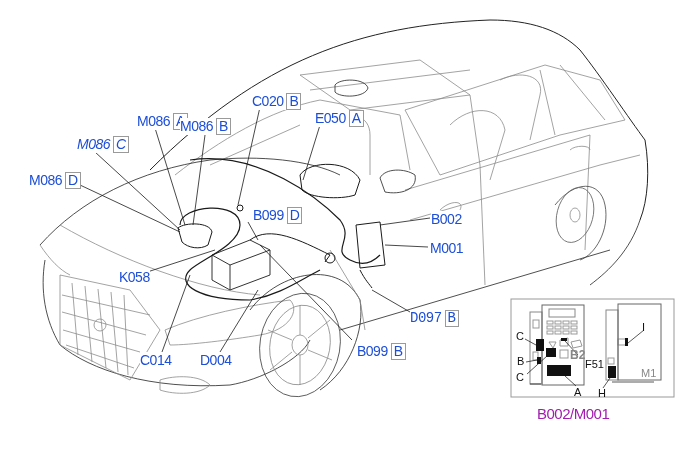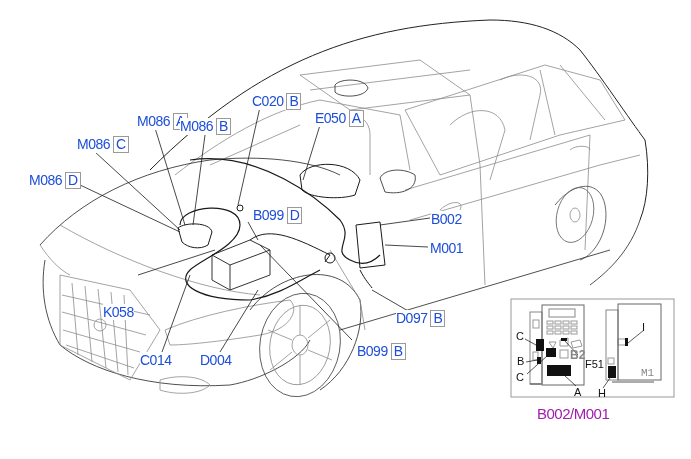--- a/index.html
+++ b/index.html
@@ -176,59 +176,59 @@
     </g>
   </g>
 </svg>
 
 <div class="lbl" style="left:130px;top:113px;margin-left:7px;">
   <span class="code">M086</span><span class="box">A</span>
 </div>
 <div class="lbl" style="left:180px;top:118px;">
   <span class="code">M086</span><span class="box">B</span>
 </div>
-<div class="lbl" style="left:77px;top:136px;">
+<div class="lbl" style="left:77px;top:136px;font-style:italic;">
   <span class="code">M086</span><span class="box">C</span>
 </div>
 <div class="lbl" style="left:29px;top:172px;">
   <span class="code">M086</span><span class="box">D</span>
 </div>
 <div class="lbl" style="left:252px;top:93px;">
   <span class="code">C020</span><span class="box">B</span>
 </div>
 <div class="lbl" style="left:315px;top:110px;">
   <span class="code">E050</span><span class="box">A</span>
 </div>
 <div class="lbl" style="left:431px;top:211px;">
   <span class="code">B002</span>
 </div>
 <div class="lbl" style="left:430px;top:240px;">
   <span class="code">M001</span>
 </div>
 <div class="lbl" style="left:253px;top:207px;">
   <span class="code">B099</span><span class="box">D</span>
 </div>
-<div class="lbl" style="left:103px;top:269px;margin-top:35px;">
+<div class="lbl" style="left:119px;top:269px;">
   <span class="code">K058</span>
 </div>
 <div class="lbl" style="left:140px;top:352px;">
   <span class="code">C014</span>
 </div>
 <div class="lbl" style="left:200px;top:352px;">
   <span class="code">D004</span>
 </div>
 <div class="lbl" style="left:357px;top:343px;">
   <span class="code">B099</span><span class="box">B</span>
 </div>
-<div class="lbl" style="left:396px;top:310px;">
+<div class="lbl" style="left:410px;top:310px;font-family:Liberation Mono, monospace;">
   <span class="code">D097</span><span class="box">B</span>
 </div>
 
 <div class="ins-lbl" style="left:516px;top:331px;">C</div>
 <div class="ins-lbl" style="left:517px;top:356px;">B</div>
 <div class="ins-lbl" style="left:516px;top:372px;">C</div>
 <div class="ins-lbl" style="left:585px;top:348px;margin-top:11px;">F51</div>
 <div class="ins-lbl grey" style="left:570px;top:350px;font-size:12px;font-weight:bold;">B2</div>
 <div class="ins-lbl" style="left:574px;top:387px;">A</div>
 <div class="ins-lbl" style="left:598px;top:388px;">H</div>
 <div class="ins-lbl" style="left:642px;top:322px;">I</div>
-<div class="ins-lbl grey" style="left:641px;top:368px;font-family:Liberation Mono, monospace;">M1</div>
+<div class="ins-lbl grey" style="left:641px;top:368px;">M1</div>
 <div class="inset-title" style="left:537px;top:405px;">B002/M001</div>
 
 </body></html>

